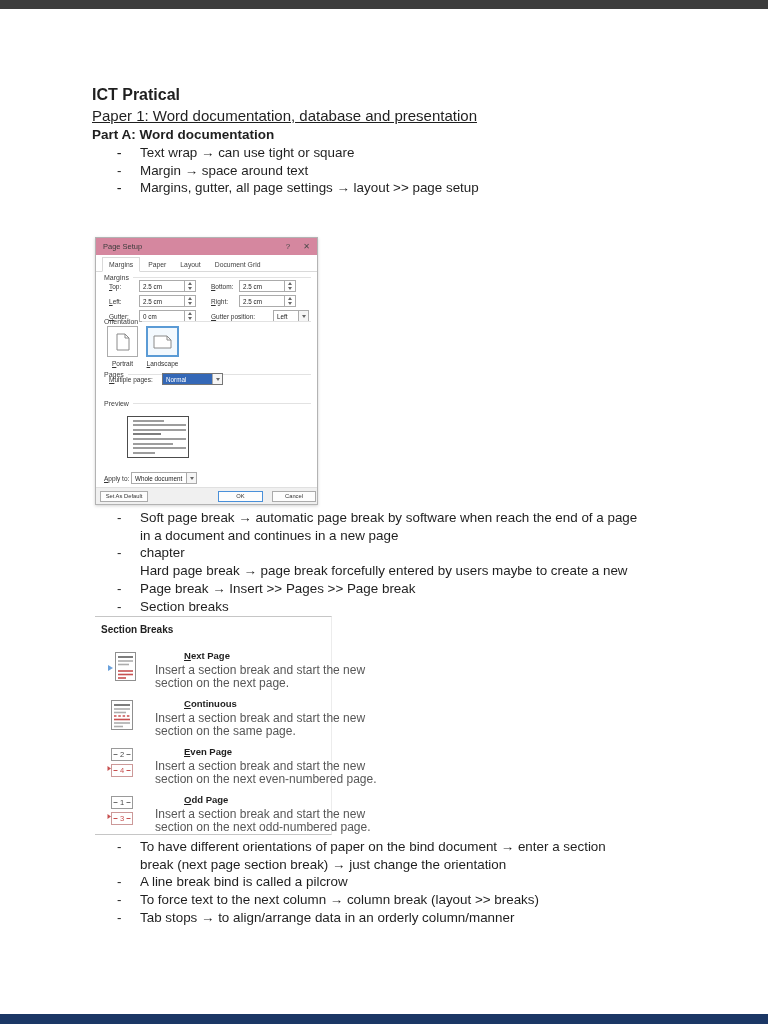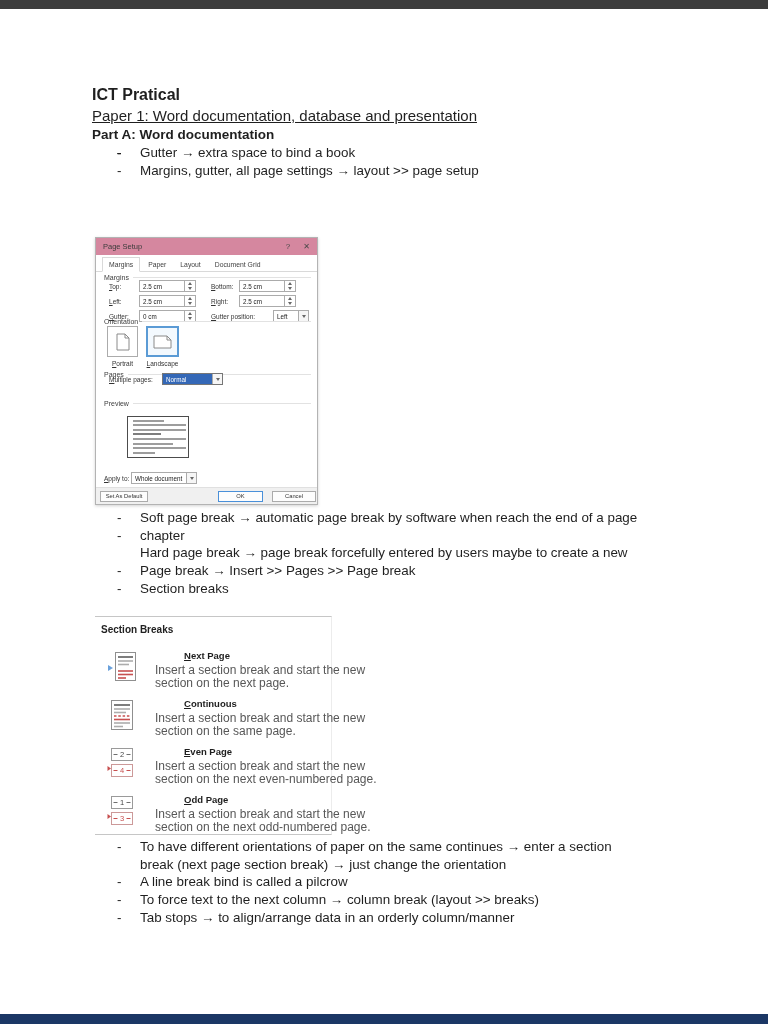--- a/index.html
+++ b/index.html
@@ -85,27 +85,28 @@
 <div id="h-title" class="abs">ICT Pratical</div>
 <div id="h-sub" class="abs">Paper 1: Word documentation, database and presentation</div>
 <div id="h-part" class="abs">Part A: Word documentation</div>
 
 <div id="list1" class="list">
   <div class="li">
       <span class="marker">-</span>
     </div>
   <div class="li">
       <span class="marker">-</span>
-    </div>
-  <div class="li">
-      <span class="marker">-</span>
-    </div>
-  <div class="li">
-      <span class="marker">-</span>
-      <div class="ln">Gutter → extra space to bind a book</div>
+      <div class="ln">Text wrap → can use tight or square</div>
+    </div>
+  <div class="li">
+      <span class="marker">-</span>
+      <div class="ln">Margin → space around text</div>
+    </div>
+  <div class="li">
+      <span class="marker">-</span>
     </div>
   <div class="li">
       <span class="marker">-</span>
       <div class="ln">Margins, gutter, all page settings → layout &gt;&gt; page setup</div>
     </div>
 </div>
 
 <div id="dlg" class="abs">
   <div class="tbar" style="background: rgb(213, 135, 159);">
     <span class="ttl">Page Setup</span>
@@ -228,20 +229,21 @@
   <div class="ftr"></div>
   <div class="dbtn" style="left:4px;top:253px;width:48px;">Set As Default</div>
   <div class="dbtn primary" style="left:122px;top:253px;width:45px;">OK</div>
   <div class="dbtn" style="left:176px;top:253px;width:44px;">Cancel</div>
 </div>
 
 <div id="list2" class="list">
   <div class="li">
       <span class="marker">-</span>
     <div class="ln">Soft page break → automatic page break by software when reach the end of a page</div>
+    <div class="ln">in a document and continues in a new page</div>
   </div>
   <div class="li">
       <span class="marker">-</span>
     <div class="ln">chapter</div>
     <div class="ln">Hard page break → page break forcefully entered by users maybe to create a new</div>
   </div>
   <div class="li">
       <span class="marker">-</span>
       <div class="ln">Page break → Insert &gt;&gt; Pages &gt;&gt; Page break</div>
     </div>
@@ -317,21 +319,21 @@
     </svg>
     <div class="sbname">Odd Page</div>
     <div class="sbd d1">Insert a section break and start the new</div>
     <div class="sbd d2">section on the next odd-numbered page.</div>
   </div>
 </div>
 
 <div id="list3" class="list">
   <div class="li">
       <span class="marker">-</span>
-    <div class="ln">To have different orientations of paper on the same continues → enter a section</div>
+    <div class="ln">To have different orientations of paper on the bind document → enter a section</div>
     <div class="ln">break (next page section break) → just change the orientation</div>
   </div>
   <div class="li">
       <span class="marker">-</span>
       <div class="ln">A line break bind is called a pilcrow</div>
     </div>
   <div class="li">
       <span class="marker">-</span>
       <div class="ln">To force text to the next column → column break (layout &gt;&gt; breaks)</div>
     </div>

